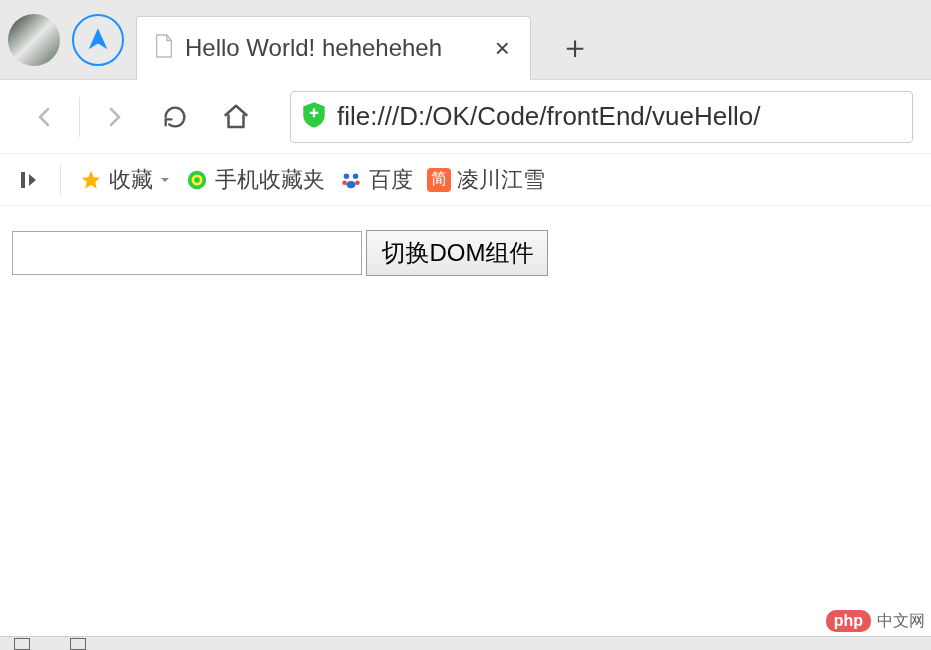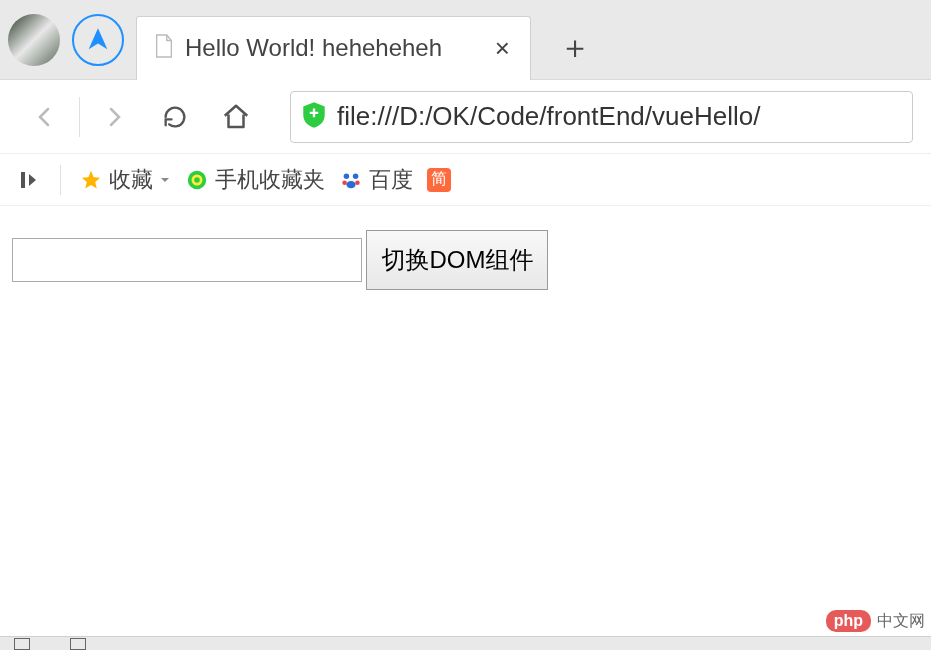--- a/index.html
+++ b/index.html
@@ -175,21 +175,21 @@
     }
     .text-input {
       width: 350px;
       height: 44px;
       font-size: 22px;
       border: 1px solid #aaa;
       padding: 0 8px;
       vertical-align: middle;
     }
     .toggle-btn {
-      height: 60px;
+      height: 46px;
       font-size: 24px;
       padding: 0 14px;
       border: 1px solid #999;
       background: linear-gradient(#f8f8f8, #e8e8e8);
       cursor: pointer;
       vertical-align: middle;
     }
 
     
     .watermark {
@@ -335,20 +335,21 @@
           <circle cx="19" cy="15" r="2.5" fill="#e84545"></circle>
           <ellipse cx="12" cy="17" rx="5" ry="4" fill="#2b6cd4"></ellipse>
         </svg>
     </span>
     <span>百度</span>
   </span>
 
 
   <span class="bookmark-item">
     <span class="badge-sq" style="background:#ff6a3d">简</span>
+    <span>凌川江雪</span>
   </span>
 </div>
 
 <div class="page">
   <input class="text-input" type="text" value="" style="">
   <button class="toggle-btn">切换DOM组件</button>
 </div>
 
 <div class="watermark">
   <span class="php-badge">php</span>

